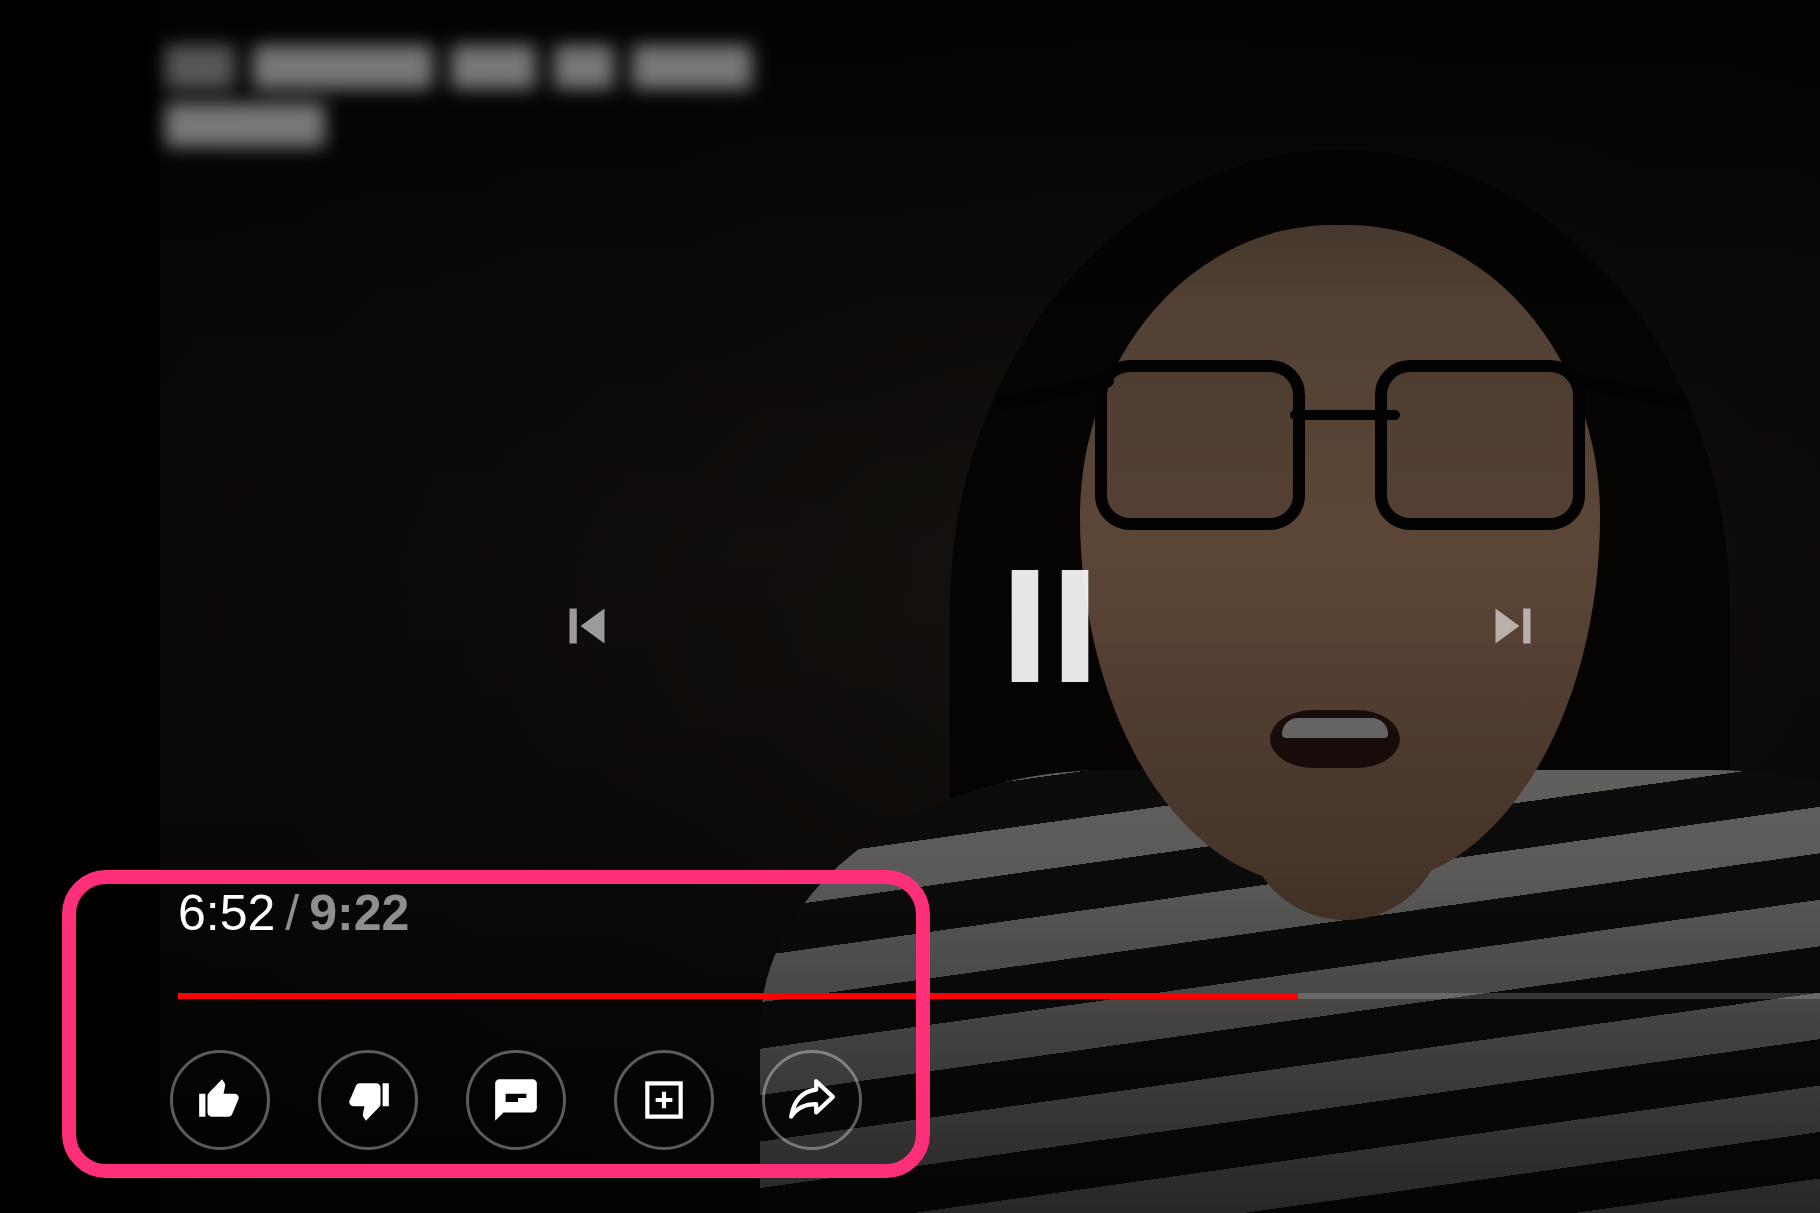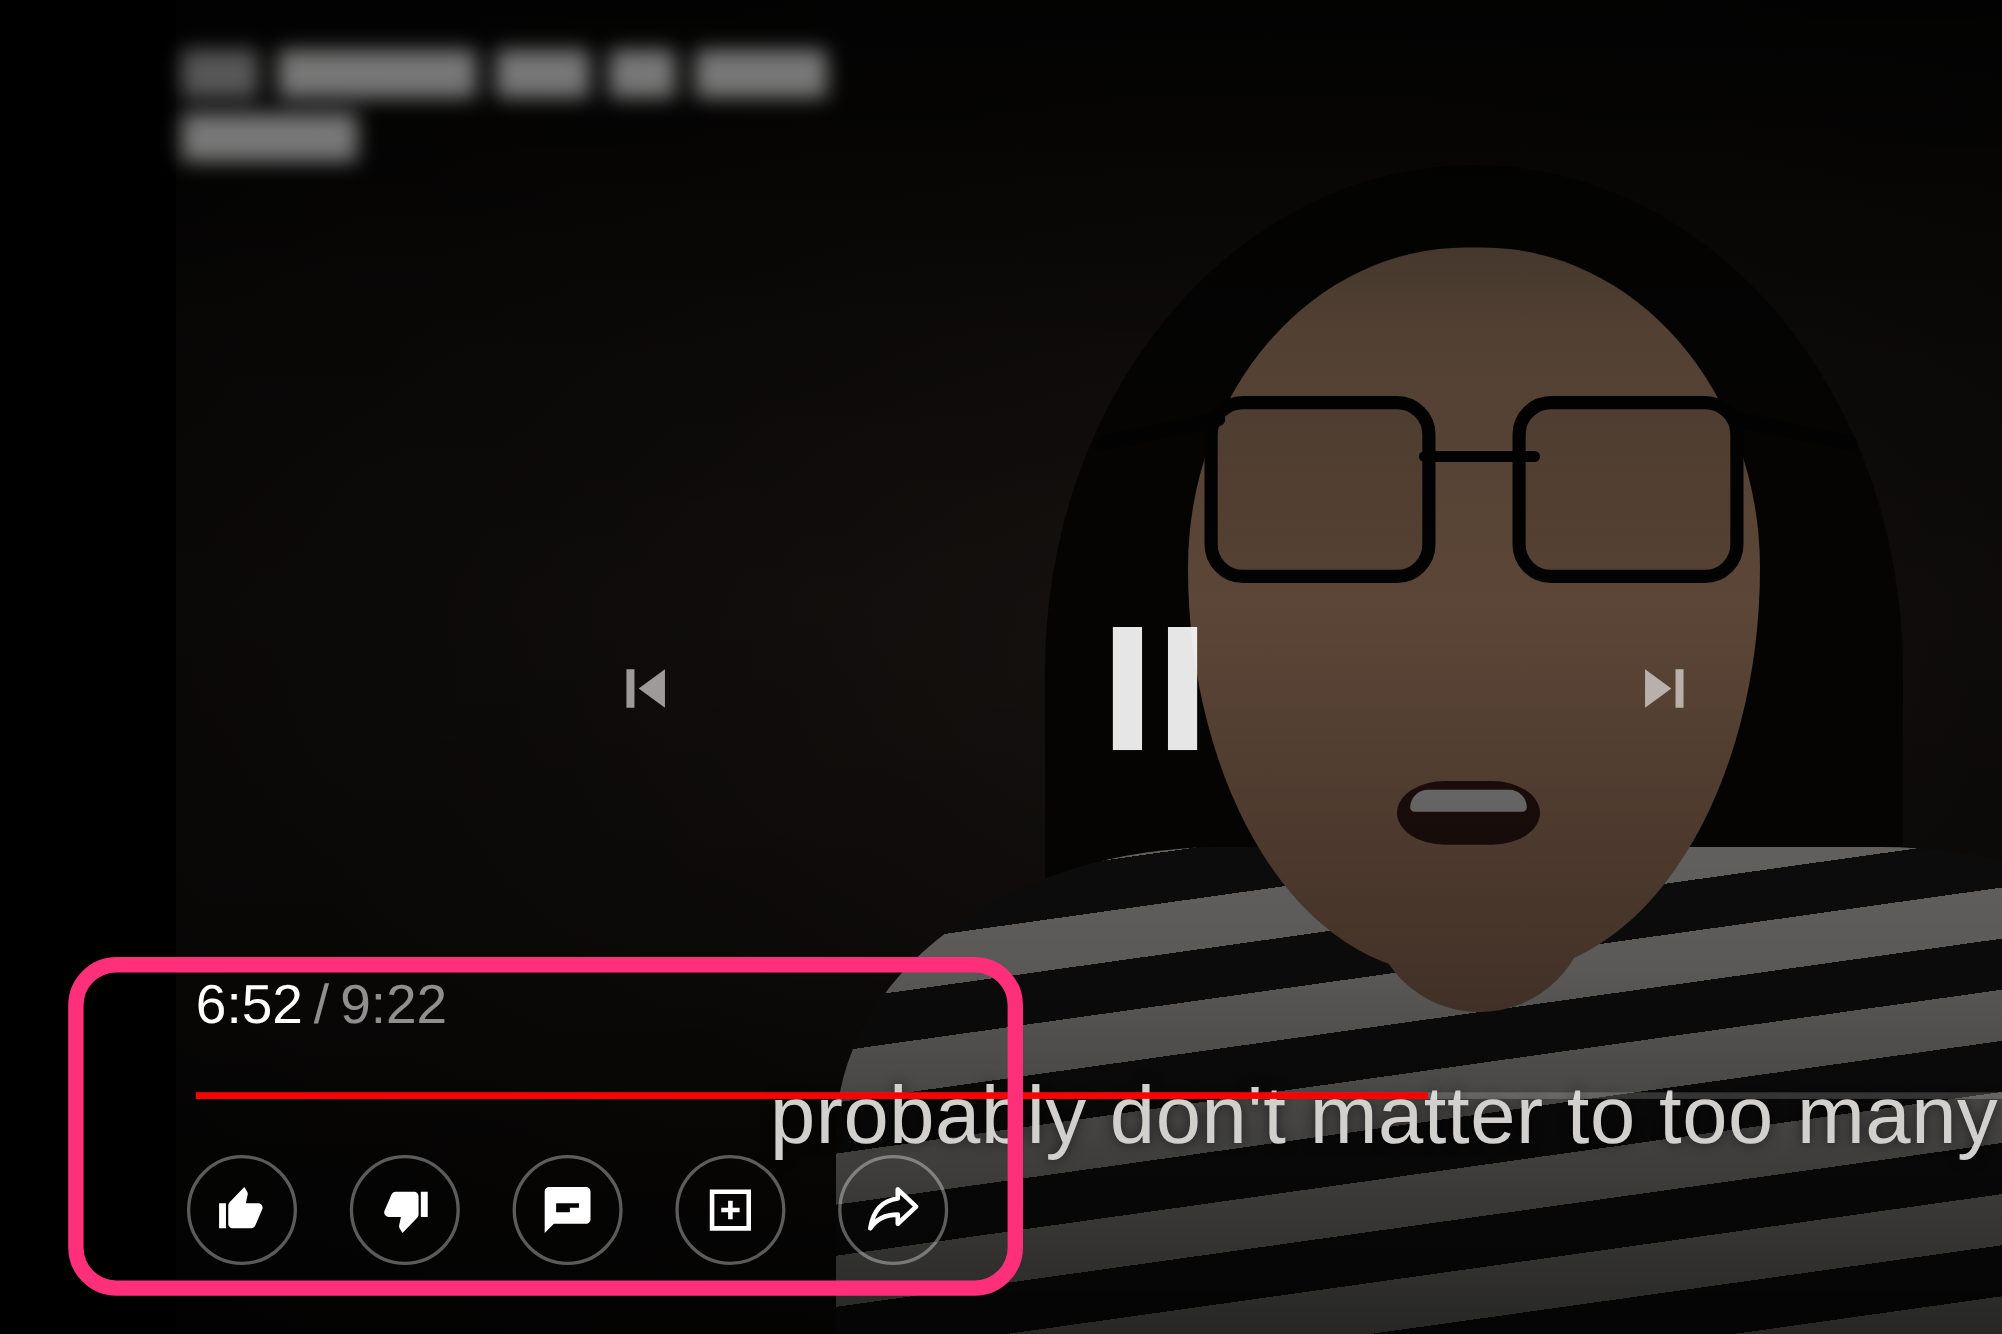--- a/index.html
+++ b/index.html
@@ -131,21 +131,21 @@
       background: #ff0000;
     }
 
     
     .time-wrap {
       position: absolute; left: 178px; top: 884px;
       font-size: 50px; font-weight: 500;
       color: #fff;
     }
     .time-sep  { color: rgba(255,255,255,.55); padding: 0 10px; font-weight: 400; }
-    .duration  { color: rgba(255,255,255,.55); font-weight: 400; }
+    .duration  { color: rgba(255,255,255,.55); font-weight: 700; }
 
     
     .actions {
       position: absolute; left: 170px; top: 1050px;
       display: flex; gap: 48px;
     }
     .circle-btn {
       width: 100px; height: 100px; border-radius: 50%;
       border: 3px solid rgba(255,255,255,.35);
       background: rgba(0,0,0,0);
@@ -218,21 +218,20 @@
         <path d="M15.5 6H18v12h-2.5V6zM6 18l8.2-6L6 6v12z"></path>
       </svg>
     </button>
     <span class="spacer"></span>
   </div>
 
   <div class="time-wrap">
     <span>6:52</span><span class="time-sep">/</span><span class="duration">9:22</span>
   </div>
 
-  <div class="caption">probably don't matter to too many</div>
 
   <div class="progress-track">
     <div class="progress-fill" style="width:68.2%; background:#ff0000;"></div>
   </div>
 
   <div class="actions">
     <button class="circle-btn" aria-label="Like">
       <svg viewBox="0 0 24 24">
         <path d="M2 20h3V9H2v11zm19-9c0-1.1-.9-2-2-2h-5.3l.8-3.9v-.3c0-.4-.2-.8-.4-1.1L13 2 6.6 8.6C6.2 9 6 9.5 6 10v8c0 1.1.9 2 2 2h8c.8 0 1.5-.5 1.8-1.2l2.9-6.8c.2-.3.3-.7.3-1v-1z"></path>
       </svg>

